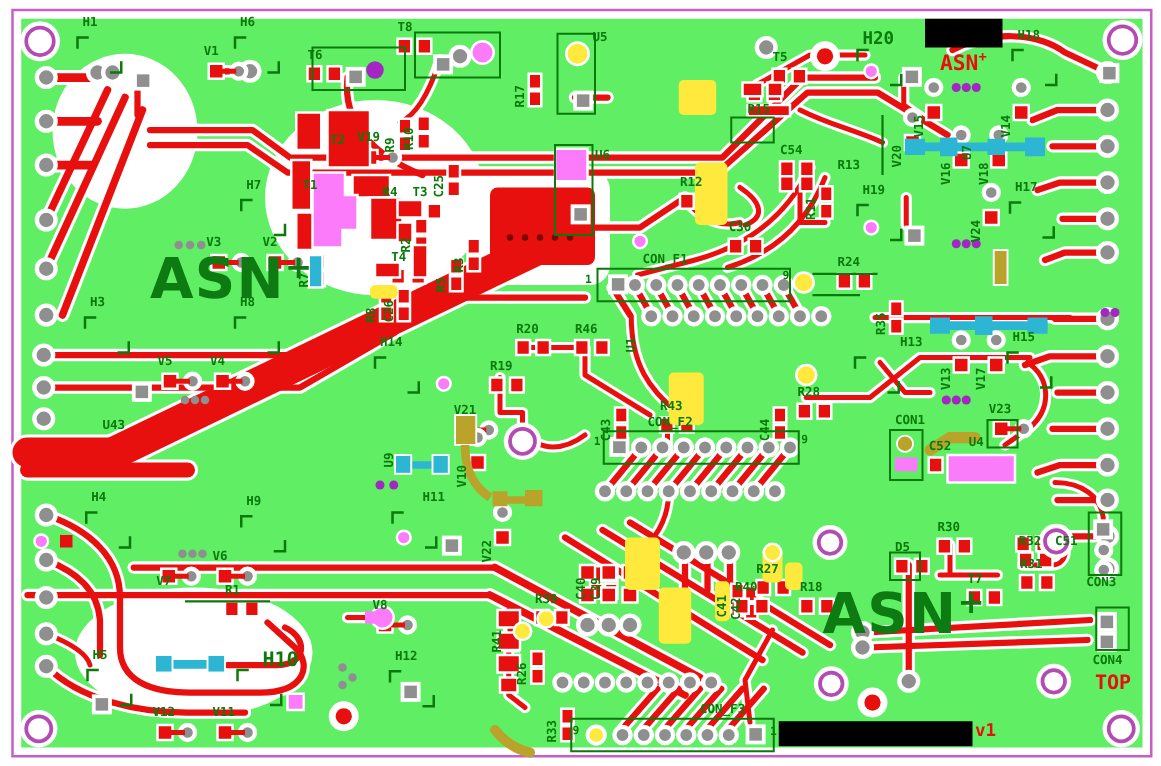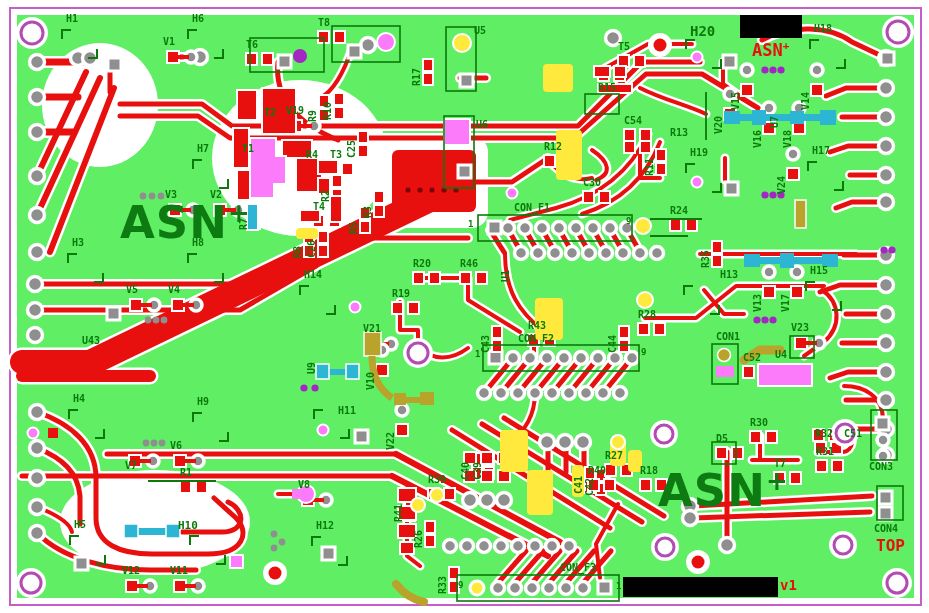--- a/index.html
+++ b/index.html
@@ -754,28 +754,28 @@
         <span class="silk" style="left: 475px; top: 350px; font-size: 9px;">1</span>
         <span class="silk" style="left: 641px; top: 348px; font-size: 9px;">9</span>
         <span class="silk" style="left: 716px; top: 332px; font-size: 10px;">CON1</span>
         <span class="silk" style="left: 743px; top: 353px; font-size: 10px;">C52</span>
         <span class="silk" style="left: 775px; top: 350px; font-size: 10px;">U4</span>
         <span class="silk" style="left: 791px; top: 323px; font-size: 10px;">V23</span>
         <span class="silk" style="left: 363px; top: 324px; font-size: 10px;">V21</span>
         <span class="silk rot" style="left: 307px; top: 374px; font-size: 10px;">U9</span>
         <span class="silk rot" style="left: 366px; top: 390px; font-size: 10px;">V10</span>
         <span class="silk rot" style="left: 386px; top: 450px; font-size: 10px;">V22</span>
-        <span class="silk" style="left: 318px; top: 406px; font-size: 10px; padding-left: 20px;">H11</span>
+        <span class="silk" style="left: 318px; top: 394px; font-size: 10px; padding-left: 20px;">H11</span>
         <span class="silk" style="left: 73px; top: 394px; font-size: 10px;">H4</span>
         <span class="silk" style="left: 197px; top: 397px; font-size: 10px;">H9</span>
         <span class="silk" style="left: 125px; top: 461px; font-size: 10px;">V7</span>
         <span class="silk" style="left: 170px; top: 441px; font-size: 10px;">V6</span>
         <span class="silk" style="left: 180px; top: 468px; font-size: 10px;">R1</span>
         <span class="silk" style="left: 74px; top: 520px; font-size: 10px;">H5</span>
-        <span class="silk" style="left: 178px; top: 520px; font-size: 11px;">H10</span>
+        <span class="silk" style="left: 210px; top: 520px; font-size: 16px;">H10</span>
         <span class="silk" style="left: 122px; top: 566px; font-size: 10px;">V12</span>
         <span class="silk" style="left: 170px; top: 566px; font-size: 10px;">V11</span>
         <span class="silk" style="left: 298px; top: 480px; font-size: 10px;">V8</span>
         <span class="silk" style="left: 316px; top: 521px; font-size: 10px;">H12</span>
         <span class="silk" style="left: 428px; top: 475px; font-size: 10px;">R39</span>
         <span class="silk rot" style="left: 394px; top: 522px; font-size: 10px;">R41</span>
         <span class="silk rot" style="left: 414px; top: 548px; font-size: 10px;">R26</span>
         <span class="silk rot" style="left: 438px; top: 594px; font-size: 10px;">R33</span>
         <span class="silk rot" style="left: 461px; top: 480px; font-size: 10px;">C40</span>
         <span class="silk rot" style="left: 473px; top: 480px; font-size: 10px;">C39</span>

